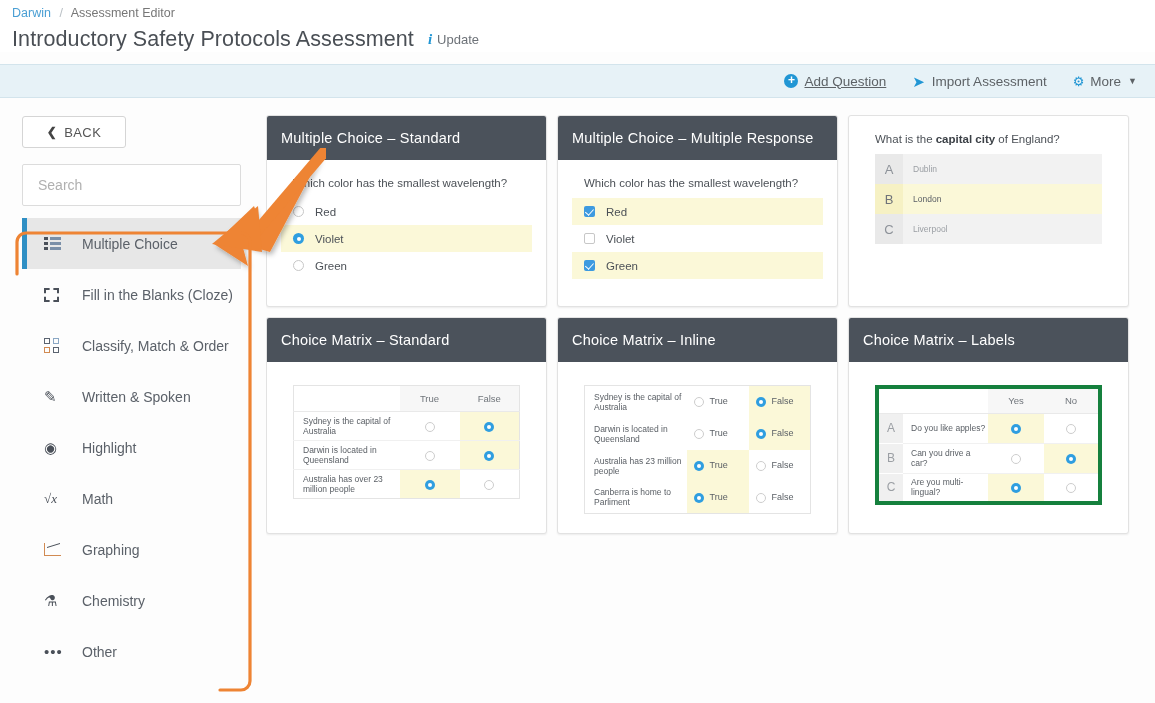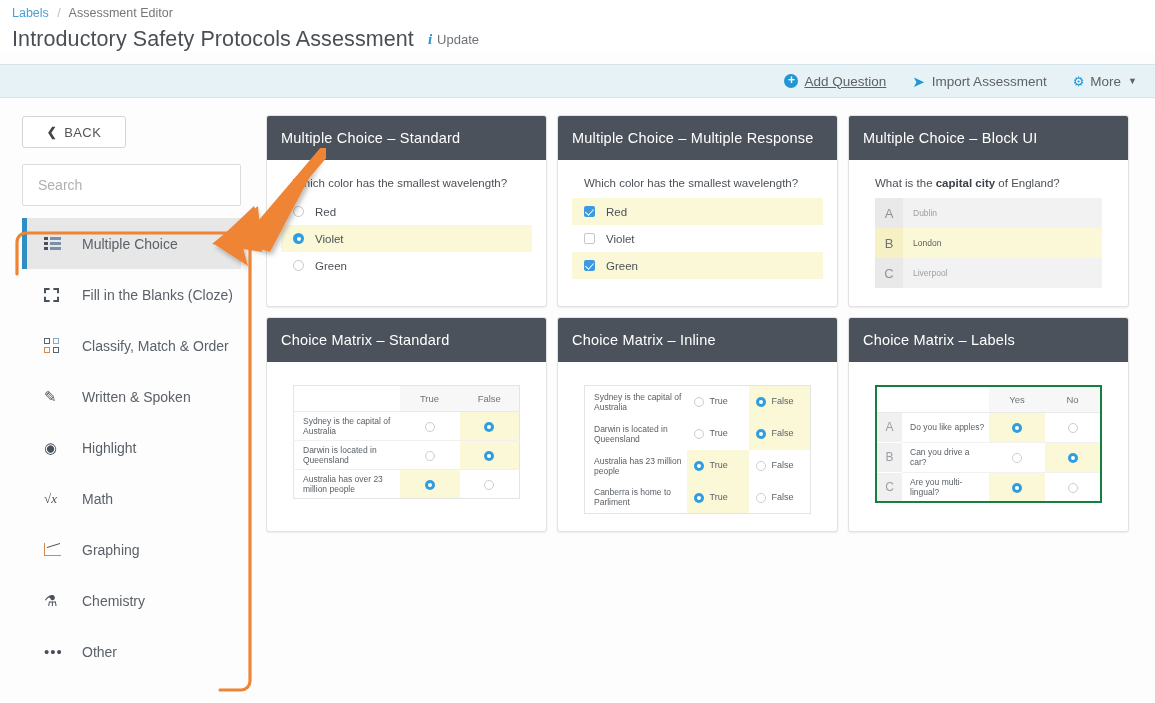--- a/index.html
+++ b/index.html
@@ -180,35 +180,35 @@
 
   
   .inline-mx { margin:9px 12px 0 12px; border:1px solid #e4e4e4; border-collapse:collapse; width:calc(100% - 24px); }
   .inline-mx td { height:32px; }
   .inline-mx .im-q { font-size:8.5px; color:#5b6066; padding-left:9px; }
   .inline-mx .im-opt { width:62px; font-size:9px; color:#5b6066; text-align:left; padding-left:7px; white-space:nowrap; }
   .inline-mx .im-opt.sel { background:#fbf8d8; }
   .inline-mx .im-opt .rdo { margin-right:6px; }
 
   
-  .lbl-mx { margin:9px 12px 12px 12px; border:2px solid #15803d; border-collapse:collapse; width:calc(100% - 24px); }
+  .lbl-mx { margin:9px 12px 12px 12px; border:4px solid #15803d; border-collapse:collapse; width:calc(100% - 24px); }
   .lbl-mx .lm-head td { background:#f7f7f7; height:26px; font-size:9.5px; color:#70757b; text-align:center; border-bottom:1px solid #e9e9e9; }
   .lbl-mx .lm-head td.lm-blank { background:#fff; }
   .lbl-mx .lm-letter { width:26px; text-align:center; font-size:12px; color:#9b9fa4; background:#f0f0f0; border-top:1px solid #fff; }
   .lbl-mx .lm-q { font-size:8.5px; color:#5b6066; padding-left:8px; }
   .lbl-mx td { height:30px; border-top:1px solid #f1f1f1; }
   .lbl-mx .lm-opt { width:56px; text-align:center; }
   .lbl-mx .lm-opt.sel { background:#fbf8d8; }
 </style>
 </head>
 <body>
 
 <div class="header">
   <div class="breadcrumb">
-    <span class="crumb-link">Labels</span>
+    <span class="crumb-link">Darwin</span>
     <span class="sep">/</span>
     <span class="crumb-current">Assessment Editor</span>
   </div>
   <div class="title-row">
     <div class="page-title">Introductory Safety Protocols Assessment</div>
     <div class="update-link">
       <span class="info-i">i</span>
       <span>Update</span>
     </div>
   </div>
@@ -356,21 +356,20 @@
             <span>Violet</span>
           </div>
           <div class="opt-row sel">
             <span class="cbox on"></span>
             <span>Green</span>
           </div>
         </div>
       </div>
 
       <div class="card">
-        <div class="card-head">Multiple Choice – Block UI</div>
         <div class="card-body">
           <div class="q-text">
             <span>What is the </span><b>capital city</b><span> of England?</span>
           </div>
           <div class="block-list">
             <div class="block-row">
               <div class="bl-letter">A</div>
               <div class="bl-text">Dublin</div>
             </div>
             <div class="block-row sel">

